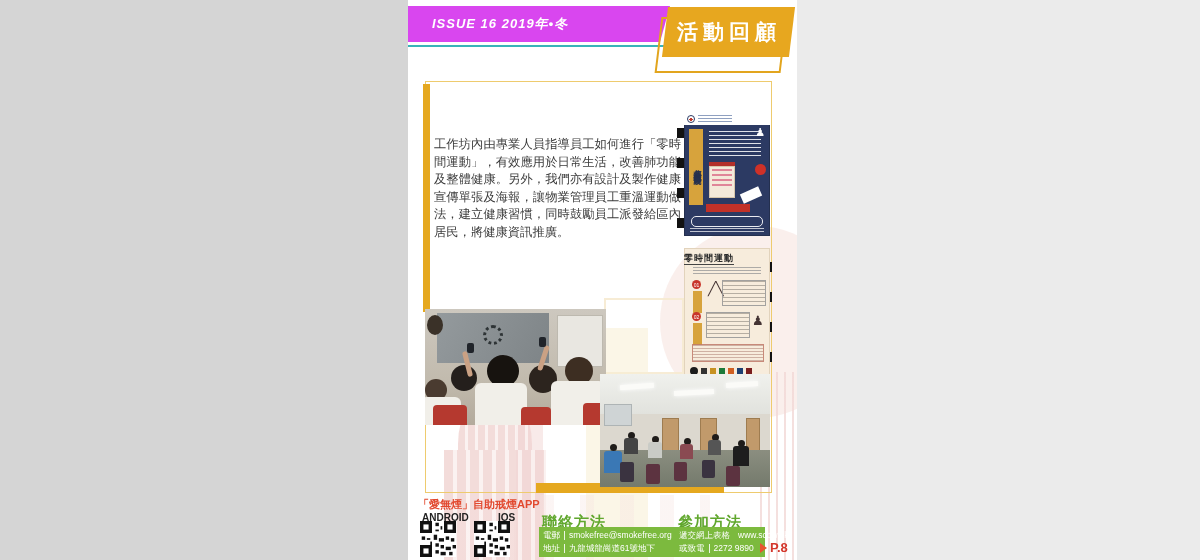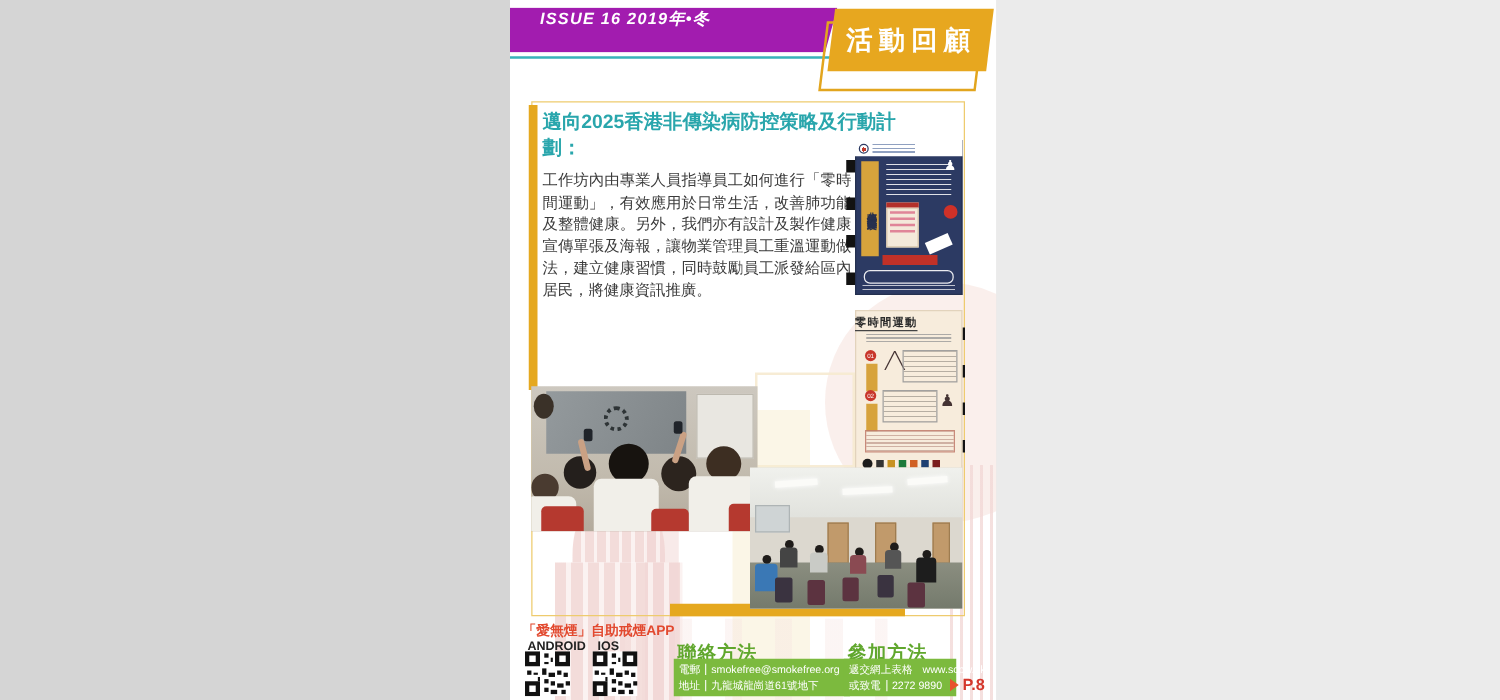--- a/index.html
+++ b/index.html
@@ -21,23 +21,23 @@
     background:repeating-linear-gradient(90deg,#f2d6d4 0 9px,#fbf0ef 9px 13px);}
   .bg-strip1{position:absolute;left:108px;top:366px;width:27px;height:194px;background:#f3dcda;opacity:.6;}
   .bg-strip2{position:absolute;left:178px;top:328px;width:62px;height:232px;background:#f8efd4;opacity:.55;}
   .bg-outline-rect{position:absolute;left:196px;top:298px;width:76px;height:72px;border:2px solid #f6ead0;opacity:.9;}
   .bg-scaffold{position:absolute;left:352px;top:372px;width:37px;height:188px;opacity:.8;
     background:repeating-linear-gradient(90deg,#f2d8d6 0 2px,transparent 2px 8px);}
   .bg-footer-shape{position:absolute;left:92px;top:495px;width:210px;height:65px;opacity:.35;
     background:repeating-linear-gradient(90deg,#f6e3e0 0 14px,transparent 14px 40px);}
 
   
-  .band{position:absolute;left:0;top:6px;width:262px;height:36px;background:#a21caf;
+  .band{position:absolute;left:0;top:6px;width:262px;height:36px;background:#d946ef;
     clip-path:polygon(0 0,100% 0,calc(100% - 10px) 100%,0 100%);
-    display:flex;}
+    display:flex;align-items:center;}
   .band .issue{color:#fff;font-style:italic;font-weight:bold;font-size:13px;letter-spacing:1px;padding-left:24px;}
   .band-rule{position:absolute;left:0;top:45px;width:340px;height:2px;background:#39b3b9;}
   .badge-outline{position:absolute;left:250px;top:17px;width:122px;height:52px;border:2px solid #e2a51e;transform:skewX(-7deg);}
   .badge{position:absolute;left:257px;top:7px;width:127px;height:50px;background:#e7a71f;transform:skewX(-7deg);
     display:flex;align-items:center;justify-content:center;}
   .badge span{color:#fff;font-weight:bold;font-size:21px;letter-spacing:5px;transform:skewX(7deg);}
 
   
   .frame{position:absolute;left:17px;top:81px;width:345px;height:410px;border:1px solid #eecb6e;}
   .frame-left-bar{position:absolute;left:15px;top:84px;width:7px;height:228px;background:#e5a81f;}
@@ -179,21 +179,20 @@
   <div class="badge-outline"></div>
   <div class="badge">
     <span>活動回顧</span>
   </div>
 
   <div class="frame"></div>
   <div class="frame-left-bar"></div>
   <div class="frame-bottom-bar"></div>
 
   <div class="title">
-    <div>邁向2025香港非傳染病防控策略及行動計劃：</div>
   </div>
   <div class="body-text">
     <p>工作坊內由專業人員指導員工如何進行「零時間運動」，有效應用於日常生活，改善肺功能及整體健康。另外，我們亦有設計及製作健康宣傳單張及海報，讓物業管理員工重溫運動做法，建立健康習慣，同時鼓勵員工派發給區內居民，將健康資訊推廣。</p>
   </div>
 
   <div class="tab" style="left:269px;top:128px"></div>
   <div class="tab" style="left:269px;top:158px"></div>
   <div class="tab" style="left:269px;top:188px"></div>
   <div class="tab" style="left:269px;top:218px"></div>
   <div class="tab" style="left:355px;top:262px"></div>
@@ -296,21 +295,21 @@
     <div class="torso" style="left:133px;top:72px;width:16px;height:20px;background:#1d1d1d"></div>
     <div class="dchair" style="left:20px;top:88px;width:14px;height:20px"></div>
     <div class="dchair" style="left:46px;top:90px;width:14px;height:20px;background:#5c3340"></div>
     <div class="dchair" style="left:74px;top:88px;width:13px;height:19px;background:#5c3340"></div>
     <div class="dchair" style="left:102px;top:86px;width:13px;height:18px"></div>
     <div class="dchair" style="left:126px;top:92px;width:14px;height:20px;background:#5c3340"></div>
   </div>
 
   <div class="app-title">「愛無煙」自助戒煙APP</div>
   <div class="qr-label" style="left:14px">ANDROID</div>
-  <div class="qr-label" style="left:70px">IOS</div>
+  <div class="qr-label" style="left:90px">IOS</div>
   <svg class="qr" style="left:12px" viewBox="0 0 21 21">
       <use href="#qr-pattern"></use>
     </svg>
   <svg class="qr" style="left:66px" viewBox="0 0 21 21">
       <use href="#qr-pattern"></use>
     </svg>
 
   <div class="sec-heading" style="left:134px">聯絡方法</div>
   <div class="green-box" style="left:131px;width:141px">
     <div class="green-row">

